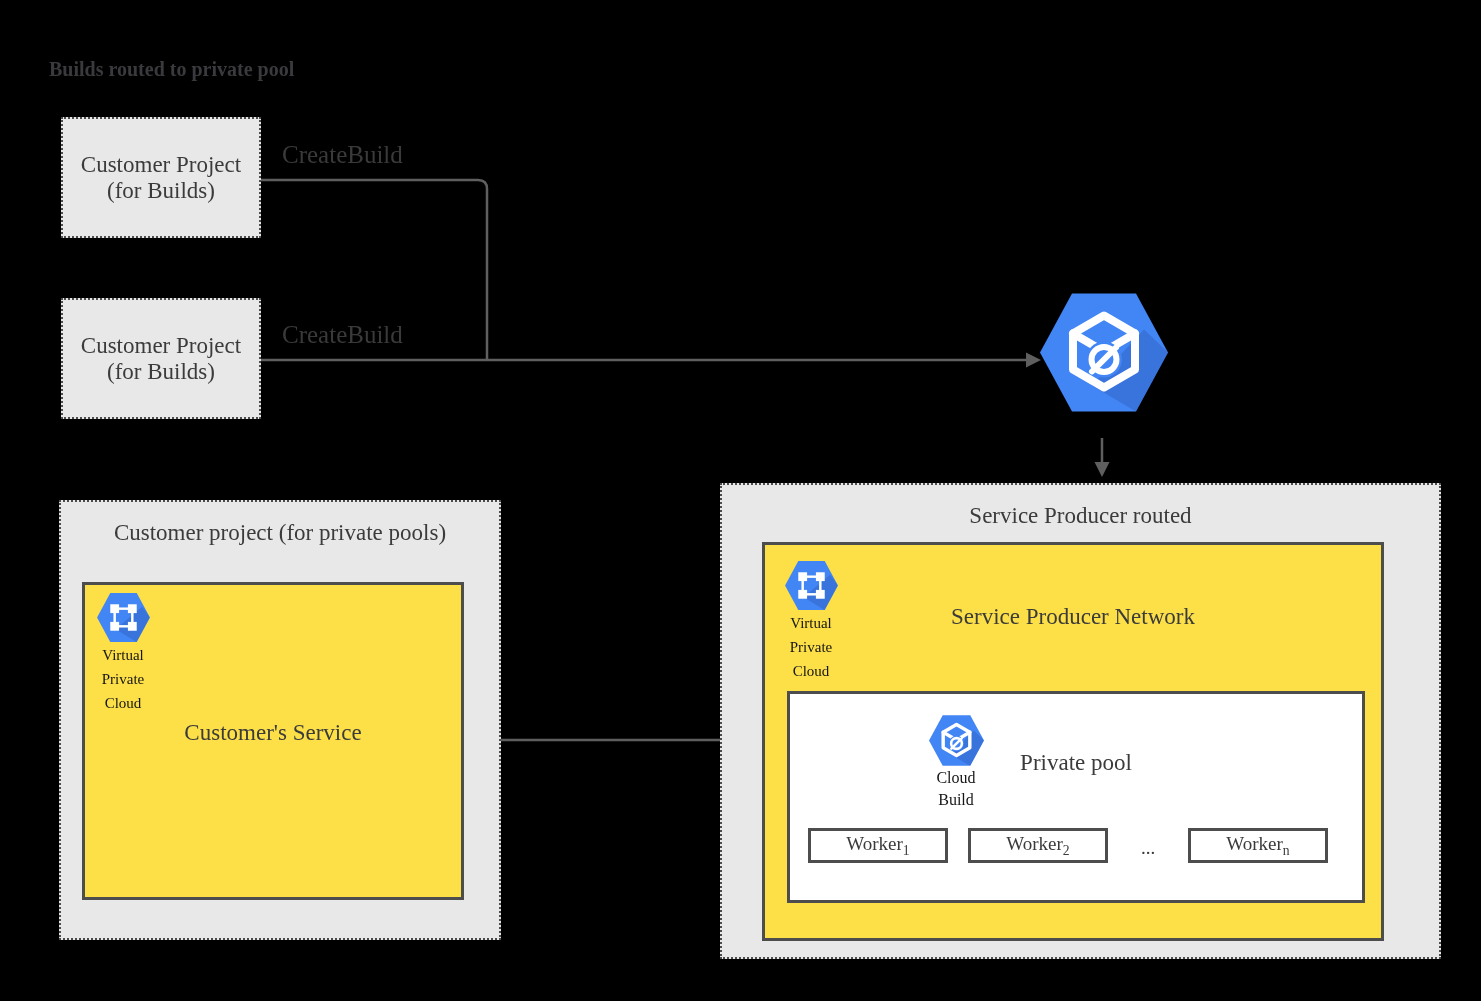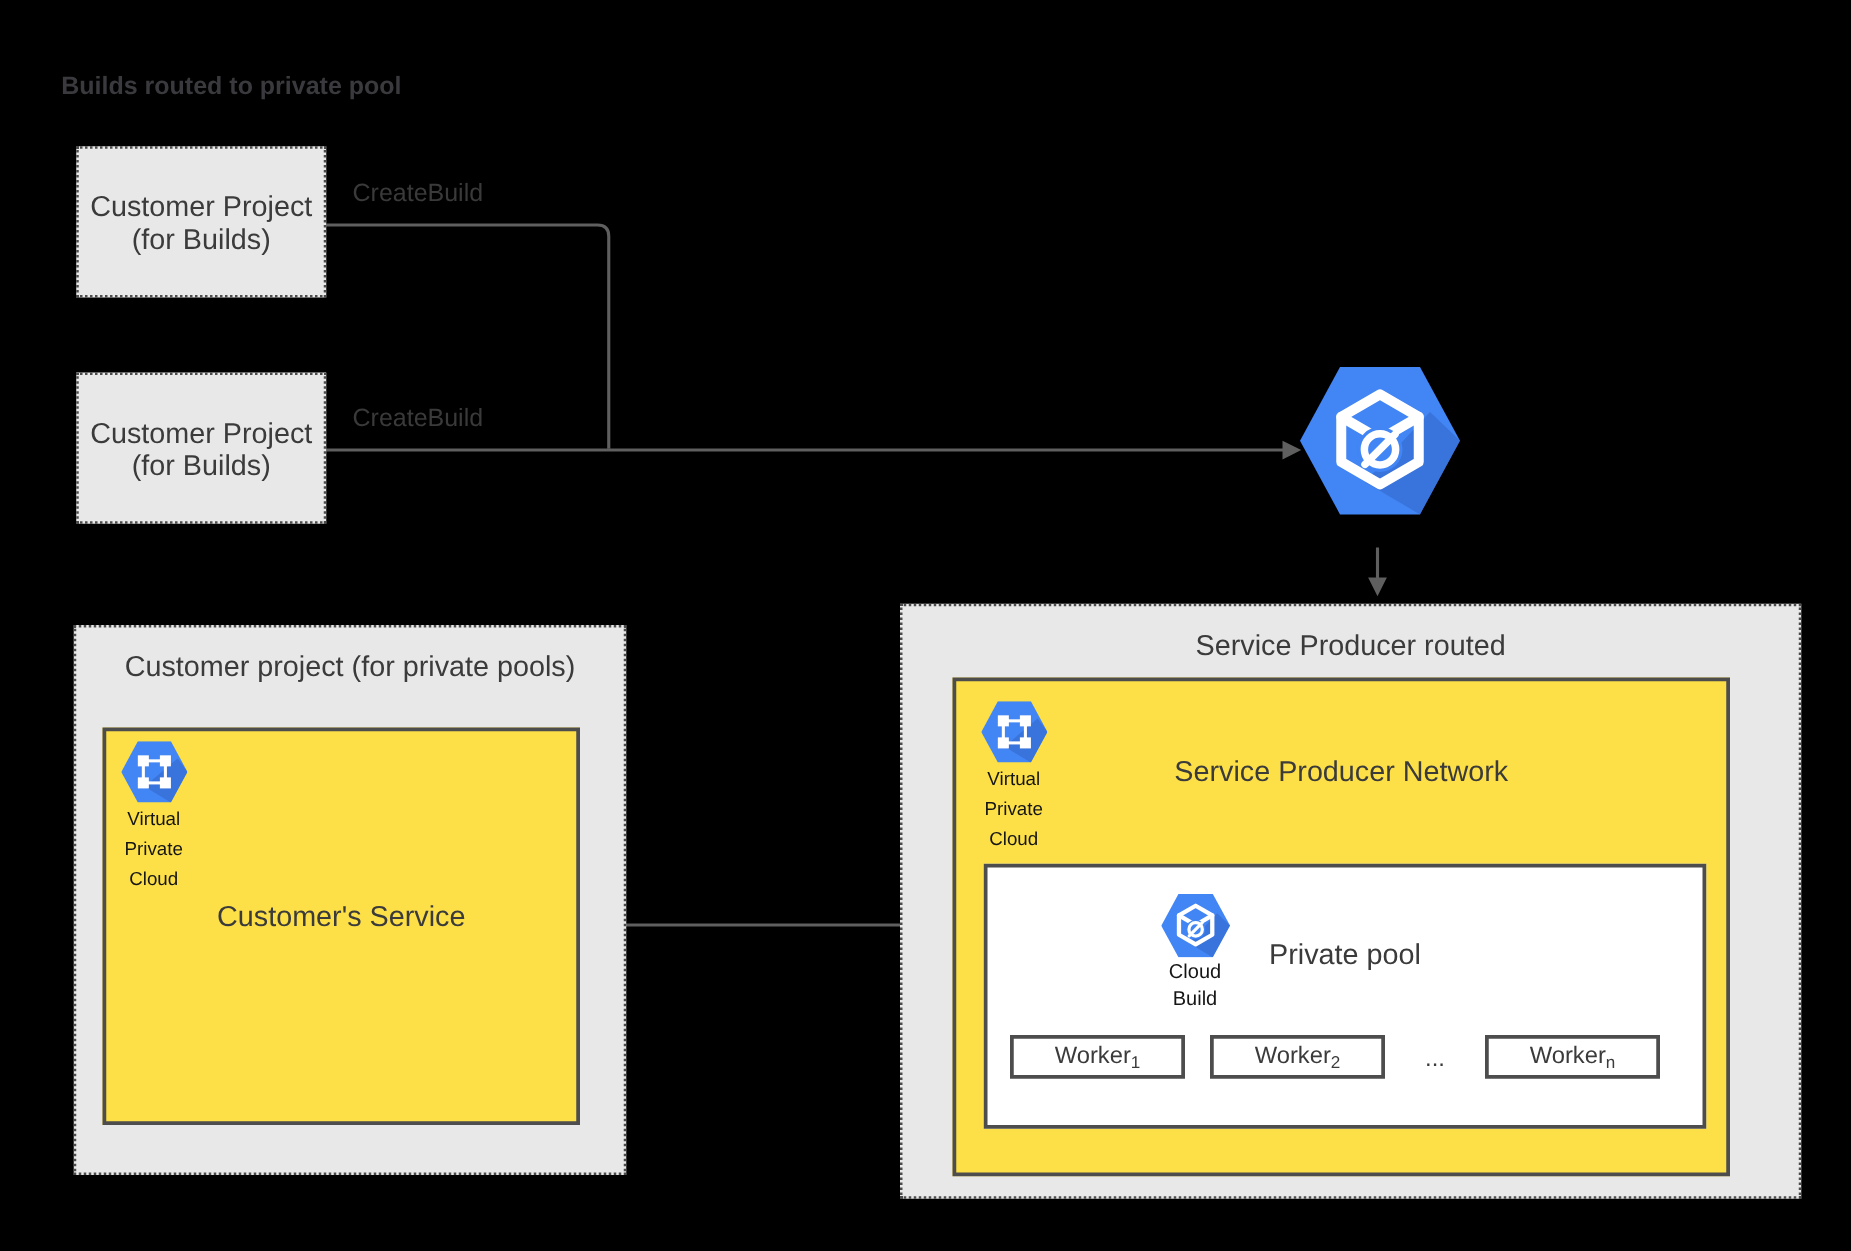--- a/index.html
+++ b/index.html
@@ -1,27 +1,27 @@
 <!DOCTYPE html>
 <html><head>
 <meta charset="utf-8">
 <style>
   html,body{margin:0;padding:0;background:#000;}
   .canvas{
     position:relative;width:1481px;height:1001px;background:#000000;
-    font-family:Liberation Sans, sans-serif;overflow:hidden;
+    font-family:Liberation Serif, serif;overflow:hidden;
   }
   .abs{position:absolute;}
   .proj{background:#e8e8e8;border:2px dotted #4c4c4c;box-sizing:border-box;}
   .net{background:#fde047;border:3px solid #4d4d4d;box-sizing:border-box;}
   .whitebox{background:#ffffff;border:3px solid #4d4d4d;box-sizing:border-box;}
   .txt{color:#3b3b3b;font-size:23px;line-height:26px;}
   .cx{left:0;right:0;text-align:center;}
   .diagram-title{color:#3a3a3e;font-size:20px;font-weight:bold;}
-  .edge-label{color:#3a3a3a;font-size:20px;line-height:22px;}
+  .edge-label{color:#3a3a3a;font-size:25px;line-height:22px;}
   .node-label{display:flex;flex-direction:column;justify-content:center;align-items:center;height:100%;}
   .icon-block{text-align:center;}
   .icon-caption{color:#151515;font-size:15px;line-height:21px;margin-top:3px;}
   .pool-caption{color:#151515;font-size:16px;line-height:20px;margin-top:2px;}
   .worker{display:flex;align-items:center;justify-content:center;width:140px;height:35px;}
   .worker span{color:#3b3b3b;font-size:19px;}
   sub{font-size:0.72em;}
   .dots{display:flex;align-items:center;justify-content:center;color:#3b3b3b;font-size:19px;width:40px;height:40px;}
   svg{display:block;}
 </style>

